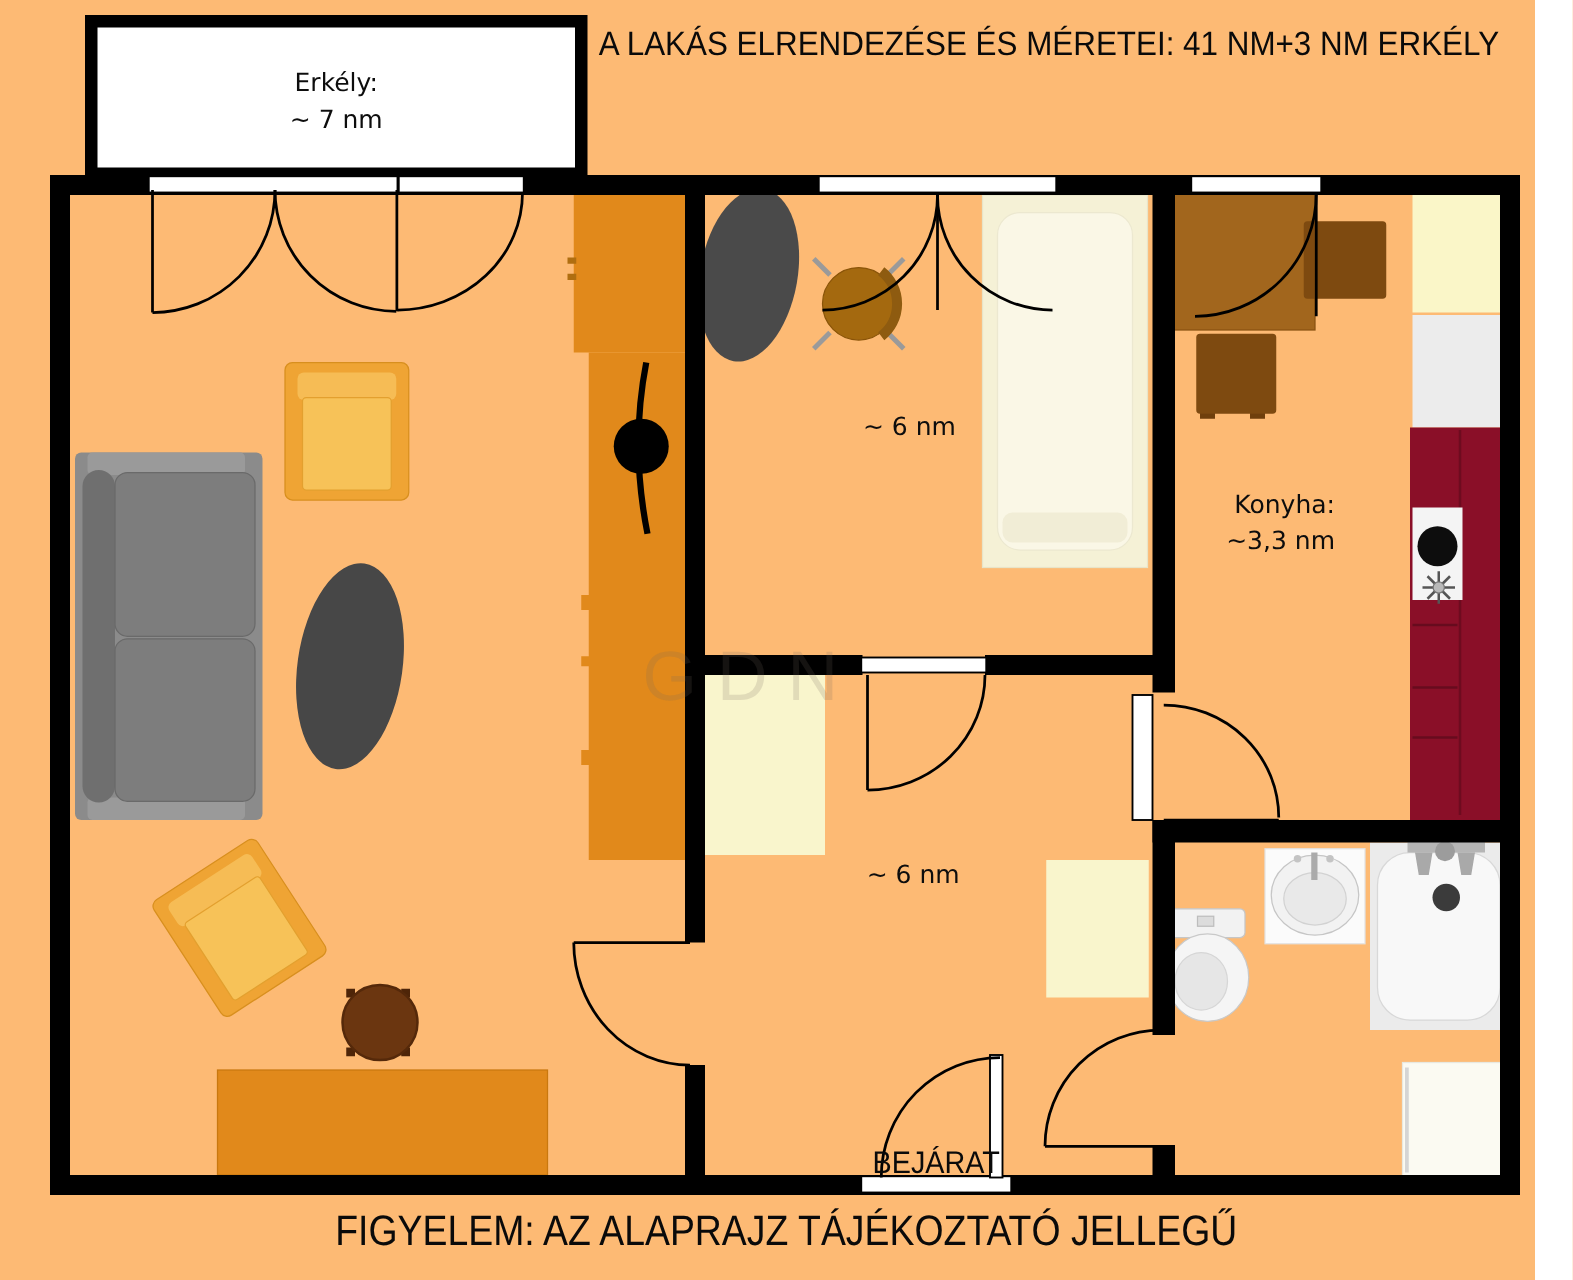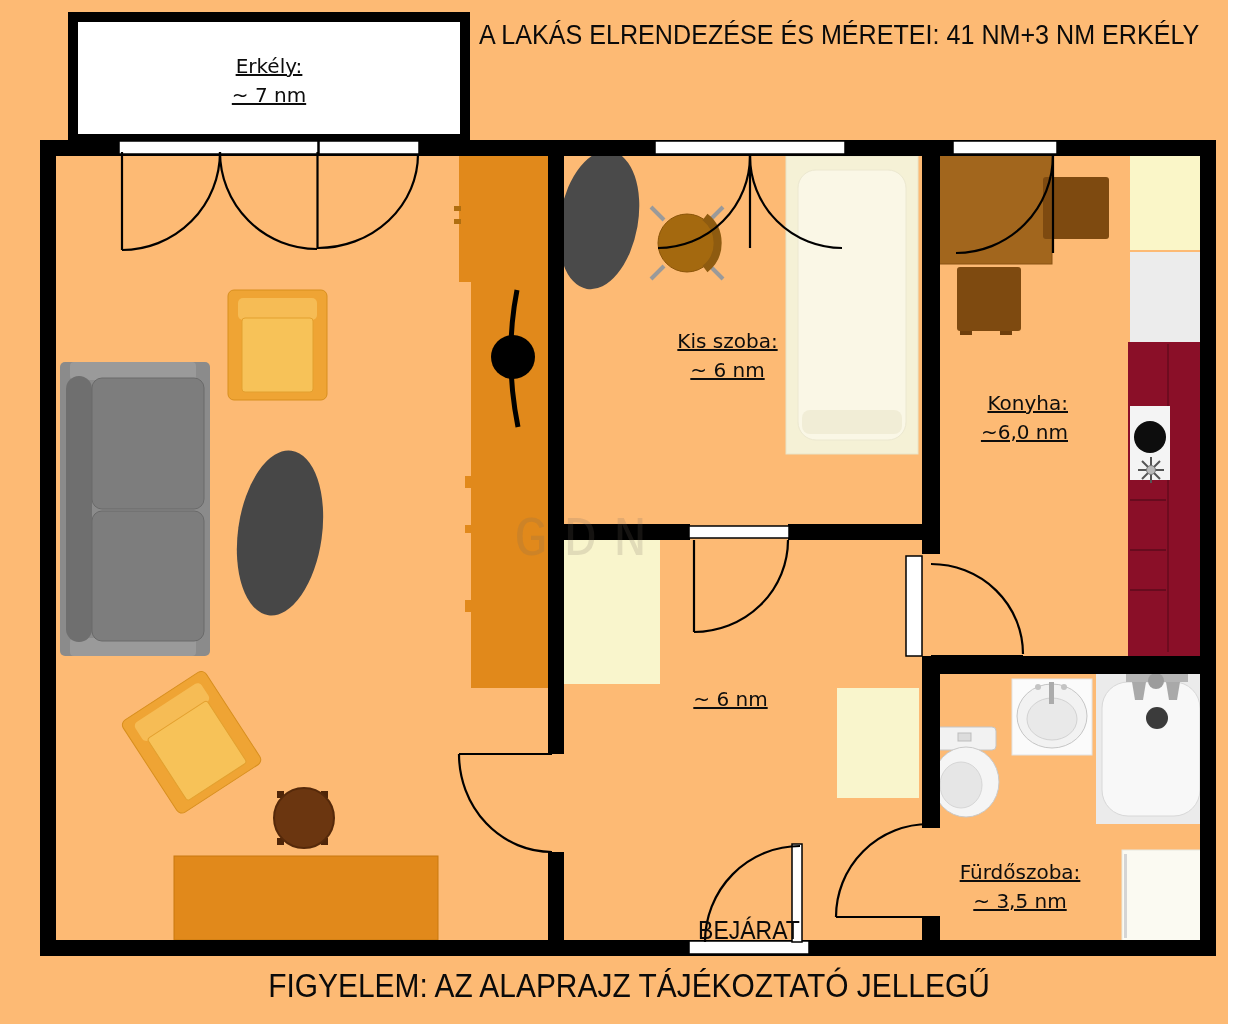--- a/index.html
+++ b/index.html
@@ -5,38 +5,38 @@
   html,body{margin:0;padding:0;background:#fff;}
   #stage{
     position:relative;width:1228px;height:1024px;background:#fdba74;overflow:hidden;
     font-family:"DejaVu Sans","Liberation Sans",sans-serif;color:#0a0a0a;
   }
   #plan-svg{position:absolute;left:0;top:0;z-index:1;}
   .lbl{
     position:absolute;z-index:10;text-align:center;font-size:20px;line-height:1.45;
     color:#0d0d0d;letter-spacing:0px;
   }
-  .lbl span{display:block;text-decoration:underline;}
+  .lbl span{display:block;}
   .lbl.left-align{text-align:right;}
   #title{
     position:absolute;left:479px;top:20px;z-index:10;font-size:27px;white-space:nowrap;
     font-family:"Liberation Sans",sans-serif;transform:scaleX(0.93);transform-origin:left top;
   }
   #footer{
     position:absolute;left:0;top:966px;width:1258px;z-index:10;text-align:center;
     font-size:34px;font-family:"Liberation Sans",sans-serif;transform:scaleX(0.88);
     transform-origin:center top;white-space:nowrap;
   }
   #entrance-label{
     position:absolute;left:688px;top:916px;width:122px;z-index:10;text-align:center;
     font-size:25px;font-family:"Liberation Sans",sans-serif;transform:scaleX(0.92);
     transform-origin:center top;white-space:nowrap;
   }
   #watermark{
-    position:absolute;left:514px;top:508px;z-index:40;font-family:Liberation Mono, monospace;
+    position:absolute;left:514px;top:508px;z-index:40;font-family:Liberation Sans, sans-serif;
     font-size:56px;letter-spacing:16px;color:rgba(115,105,95,0.18);z-index:40;
     pointer-events:none;white-space:nowrap;text-align:center;
   }
 </style>
 </head>
 <body>
 
 <div id="stage">
 
 <svg id="plan-svg" width="1258" height="1024" viewBox="0 0 1258 1024">
@@ -247,36 +247,31 @@
 
   <div id="title">A LAKÁS ELRENDEZÉSE ÉS MÉRETEI: 41 NM+3 NM ERKÉLY</div>
 
   <div class="lbl" style="left:68px;top:52px;width:402px;">
     <span>Erkély:</span>
     <span>~ 7 nm</span>
   </div>
 
 
   <div class="lbl" style="left:635px;top:327px;width:185px;">
-    <span>Kis szoba:</span>
     <span>~ 6 nm</span>
   </div>
 
   <div class="lbl left-align" style="left:938px;top:389px;width:130px;">
     <span>Konyha:</span>
-    <span>~6,0 nm</span>
+    <span>~3,3 nm</span>
   </div>
 
   <div class="lbl" style="left:638px;top:685px;width:185px;">
     <span>~ 6 nm</span>
   </div>
 
-  <div class="lbl" style="left:935px;top:858px;width:170px;">
-    <span>Fürdőszoba:</span>
-    <span>~ 3,5 nm</span>
-  </div>
 
   <div id="entrance-label">BEJÁRAT</div>
 
   <div id="watermark">GDN</div>
 
   <div id="footer">FIGYELEM: AZ ALAPRAJZ TÁJÉKOZTATÓ JELLEGŰ</div>
 </div>
 
 </body></html>

